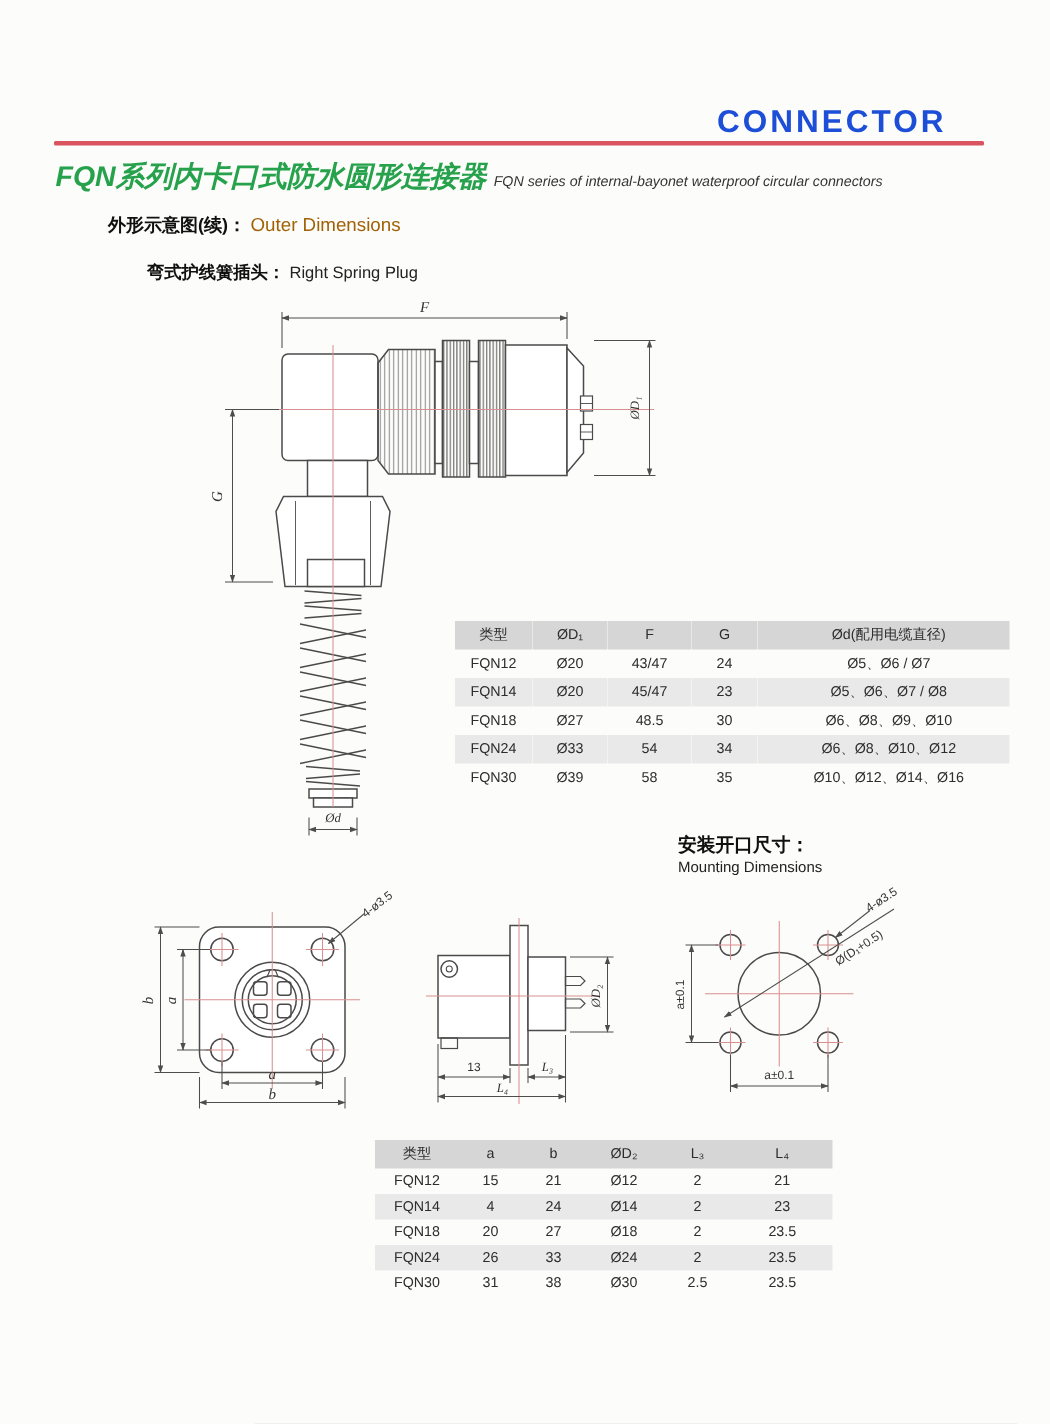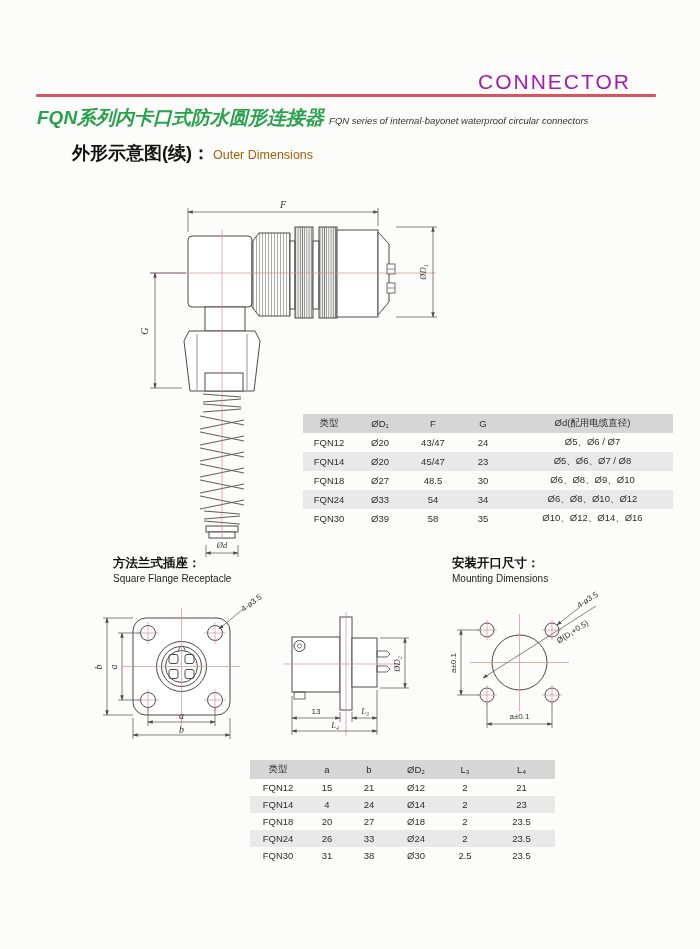--- a/index.html
+++ b/index.html
@@ -1,26 +1,26 @@
 <!DOCTYPE html>
 <html><head>
 <meta charset="utf-8">
 <style>
   html,body{margin:0;padding:0;background:#e8e8e8;}
   .page{position:relative;width:700px;height:949px;background:#fcfcfa;overflow:hidden;
         font-family:"Liberation Sans","DejaVu Sans",sans-serif;color:#222;}
   .abs{position:absolute;}
-  .watermark{top:70px;left:478px;width:180px;font-weight:normal;font-size:21px;
-             letter-spacing:2px;color:#a21caf;white-space:nowrap;}
+  .watermark{top:70px;left:478px;width:180px;font-weight:bold;font-size:21px;
+             letter-spacing:2px;color:#1d4ed8;white-space:nowrap;}
   .red-rule{top:94px;left:36px;width:620px;height:3px;background:#d9545e;border-radius:1px;}
   .header-line{top:105px;left:37px;white-space:nowrap;font-style:italic;}
   .title-cn{color:#27a24c;font-weight:bold;font-size:19px;}
   .title-en{font-size:9.5px;color:#333;margin-left:5px;}
   .sec1{top:141px;left:72px;white-space:nowrap;}
-  .sec1-cn{font-weight:bold;font-size:18px;color:#101010;}
+  .sec1-cn{font-weight:bold;font-size:12px;color:#101010;}
   .sec1-en{font-size:12.5px;color:#a16207;margin-left:3px;}
   .sub1{top:172px;left:98px;white-space:nowrap;}
   .sub-cn{font-weight:bold;font-size:11.5px;color:#101010;}
   .sub-en{font-size:11px;color:#222;margin-left:3px;}
   .seclab .cn{font-weight:bold;font-size:12.5px;color:#101010;display:block;}
   .seclab .en{font-size:10px;color:#222;display:block;margin-top:1px;}
   .flange-lab{top:555px;left:113px;}
   .mount-lab{top:555px;left:452px;}
   table.data-table{border-collapse:collapse;table-layout:fixed;width:100%;}
   table.data-table th{background:#d6d6d6;font-weight:normal;margin-left:24px;}
@@ -45,25 +45,24 @@
   <div class="abs red-rule"></div>
 
   <div class="abs header-line">
     <span class="title-cn">FQN系列内卡口式防水圆形连接器</span><span class="title-en">FQN series of internal-bayonet waterproof circular connectors</span>
   </div>
 
   <div class="abs sec1">
     <span class="sec1-cn">外形示意图(续)：</span><span class="sec1-en">Outer Dimensions</span>
   </div>
 
-
-  <div class="abs seclab flange-lab">
-    <span class="cn">方法兰式插座：</span>
-    <span class="en">Square Flange Receptacle</span>
-  </div>
+  <div class="abs sub1">
+    <span class="sub-cn">弯式护线簧插头：</span><span class="sub-en">Right Spring Plug</span>
+  </div>
+
 
   <div class="abs seclab mount-lab">
     <span class="cn">安装开口尺寸：</span>
     <span class="en">Mounting Dimensions</span>
   </div>
 
   <svg class="abs" style="left:0;top:0" width="700" height="949" viewBox="0 0 700 949">
     <defs>
       <marker id="ar" viewBox="0 0 10 10" refX="9" refY="5" markerWidth="7.5" markerHeight="7.5" orient="auto-start-reverse">
           <path d="M0,1.6 L10,5 L0,8.4 z" fill="#4d4d4d"></path>

